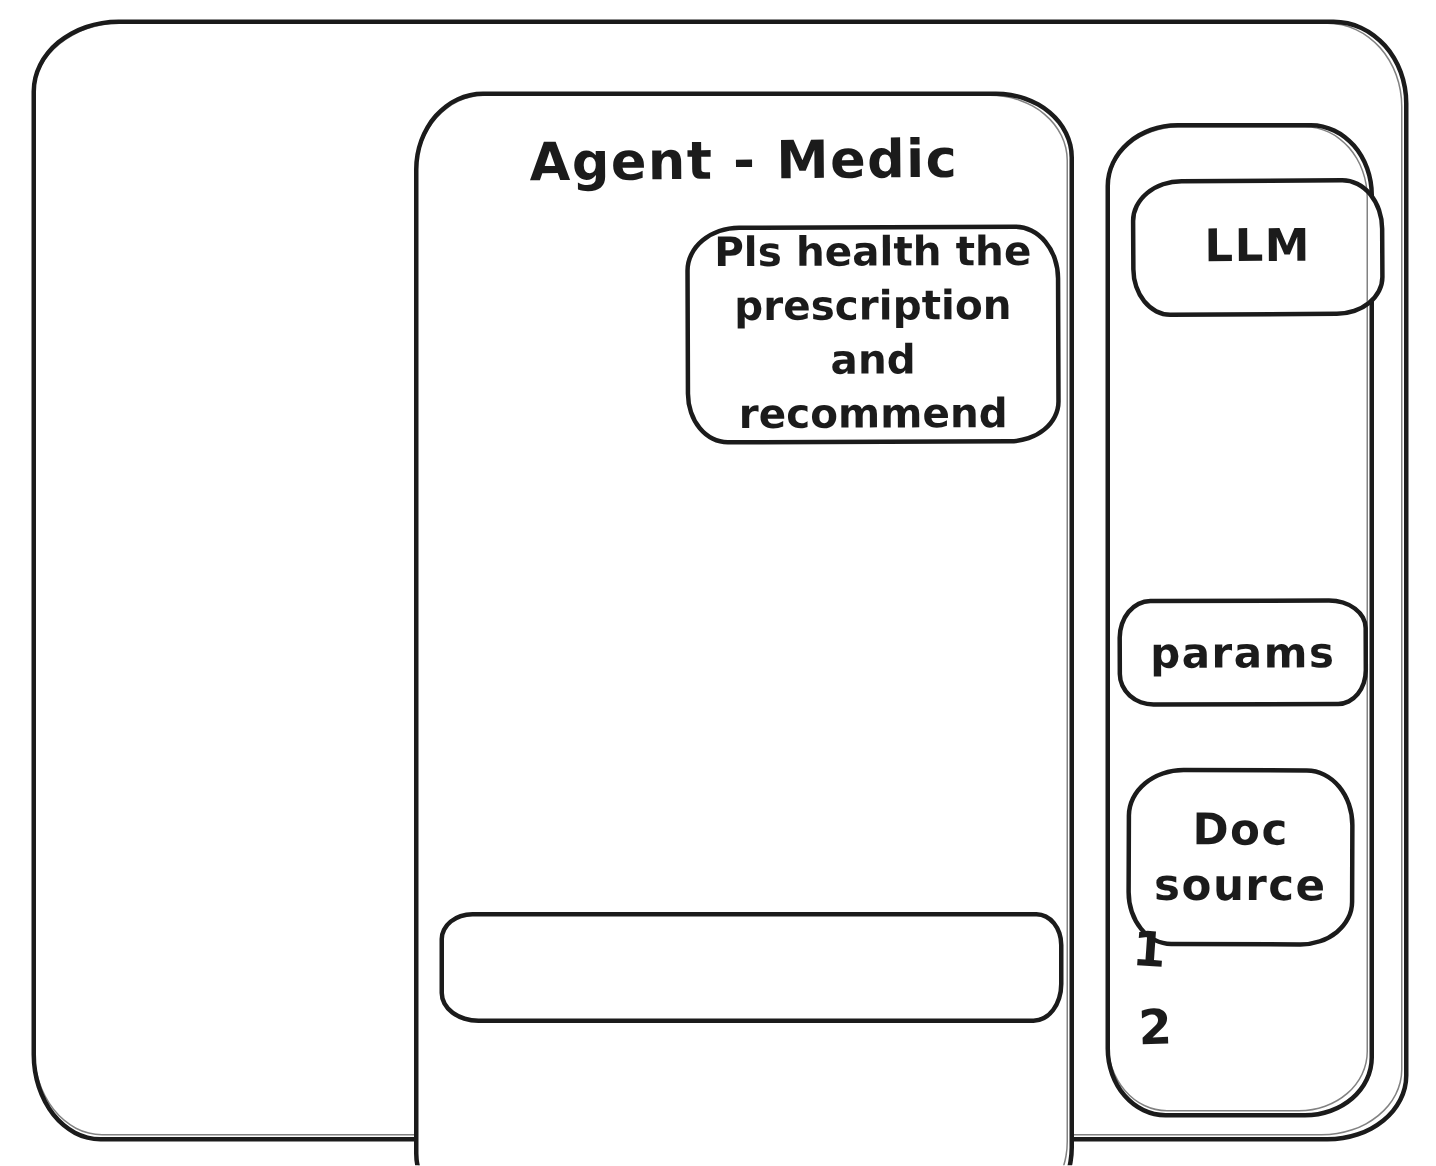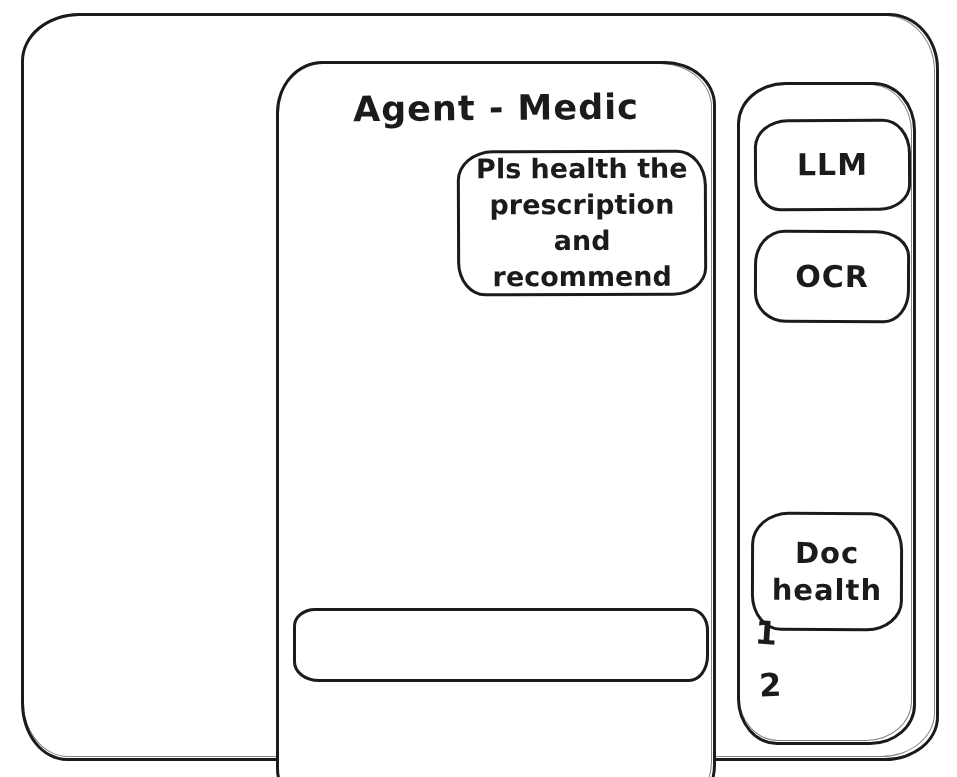--- a/index.html
+++ b/index.html
@@ -102,21 +102,21 @@
     border-radius: 48px 42px 46px 40px / 42px 48px 40px 46px;
   }
   .tool-btn {
     position: absolute; border: 3px solid var(--ink); background: var(--bg);
     display: flex; align-items: center; justify-content: center;
     font-family: "DejaVu Sans", sans-serif; font-size: 30px; font-weight: bold;
     letter-spacing: 1px; color: var(--ink); cursor: pointer;
     text-align: center; line-height: 1.25; padding: 0 6px;
   }
   .tool-btn.llm {
-    left: 14px; top: 34px; width: 157px; height: 92px;
+    left: 14px; top: 34px; width: 169px; height: 92px;
     border-radius: 34px 28px 32px 26px / 28px 34px 26px 32px;
     transform: rotate(-.3deg);
   }
   .tool-btn.ocr {
     left: 14px; top: 145px; width: 156px; height: 93px;
     border-radius: 30px 34px 26px 32px / 34px 26px 32px 30px;
     transform: rotate(.2deg);
   }
   .tool-btn.params {
     left: 5px; top: 314px; width: 167px; height: 72px;
@@ -151,20 +151,20 @@
     <div class="bubble user">
       <span>Pls health the prescription and recommend</span>
     </div>
 
 
     <input class="chat-input" type="text" placeholder="" style="">
   </div>
 
   <div class="sketch double tools-panel">
     <button class="tool-btn llm">LLM</button>
-    <button class="tool-btn ocr">OCR</button>
-    <button class="tool-btn docsource">Doc health</button>
+    <button class="tool-btn params">params</button>
+    <button class="tool-btn docsource">Doc source</button>
 
     <div class="doc-num n1">1</div>
     <div class="doc-num n2">2</div>
   </div>
 
 </div>
 
 </body></html>

